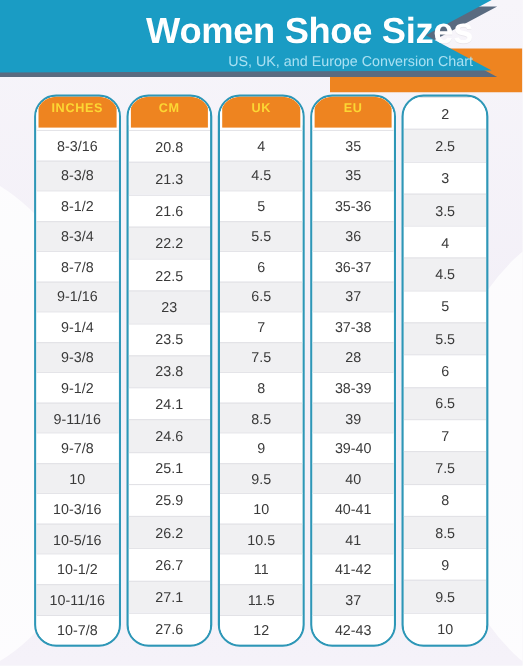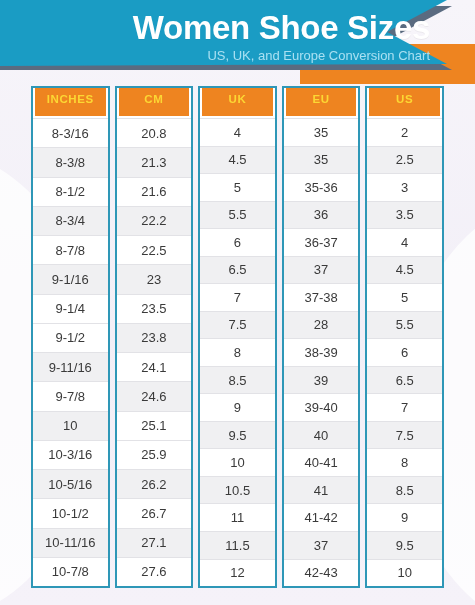--- a/index.html
+++ b/index.html
@@ -74,21 +74,21 @@
   }
 
   .col {
     flex:1 1 0;
     display:flex;
     flex-direction:column;
     border-left:2px solid #2e97b7;
     border-right:2px solid #2e97b7;
     border-bottom:2px solid #2e97b7;
     border-top:2px solid #2e97b7;
-    border-radius:0;
+    border-radius:20px;
     overflow:hidden;
     background:#ffffff;
     position:relative;
   }
 
   .col-head {
     height:30px;
     flex:0 0 30px;
     background:#ffffff;
     position:relative;
@@ -159,20 +159,21 @@
         <div class="head-mask"></div>
         <div class="col-head-box">INCHES</div>
       </div>
       <div class="cell">8-3/16</div>
       <div class="cell alt">8-3/8</div>
       <div class="cell">8-1/2</div>
       <div class="cell alt">8-3/4</div>
       <div class="cell">8-7/8</div>
       <div class="cell alt">9-1/16</div>
       <div class="cell">9-1/4</div>
+      <div class="cell alt">9-3/8</div>
       <div class="cell">9-1/2</div>
       <div class="cell alt">9-11/16</div>
       <div class="cell">9-7/8</div>
       <div class="cell alt">10</div>
       <div class="cell">10-3/16</div>
       <div class="cell alt">10-5/16</div>
       <div class="cell">10-1/2</div>
       <div class="cell alt">10-11/16</div>
       <div class="cell">10-7/8</div>
     </div>
@@ -238,24 +239,20 @@
       <div class="cell alt">39</div>
       <div class="cell">39-40</div>
       <div class="cell alt">40</div>
       <div class="cell">40-41</div>
       <div class="cell alt">41</div>
       <div class="cell">41-42</div>
       <div class="cell alt">37</div>
       <div class="cell">42-43</div>
     </div>
     <div class="col">
-      <div class="col-head">
-        <div class="head-mask"></div>
-        <div class="col-head-box">US</div>
-      </div>
       <div class="cell">2</div>
       <div class="cell alt">2.5</div>
       <div class="cell">3</div>
       <div class="cell alt">3.5</div>
       <div class="cell">4</div>
       <div class="cell alt">4.5</div>
       <div class="cell">5</div>
       <div class="cell alt">5.5</div>
       <div class="cell">6</div>
       <div class="cell alt">6.5</div>

